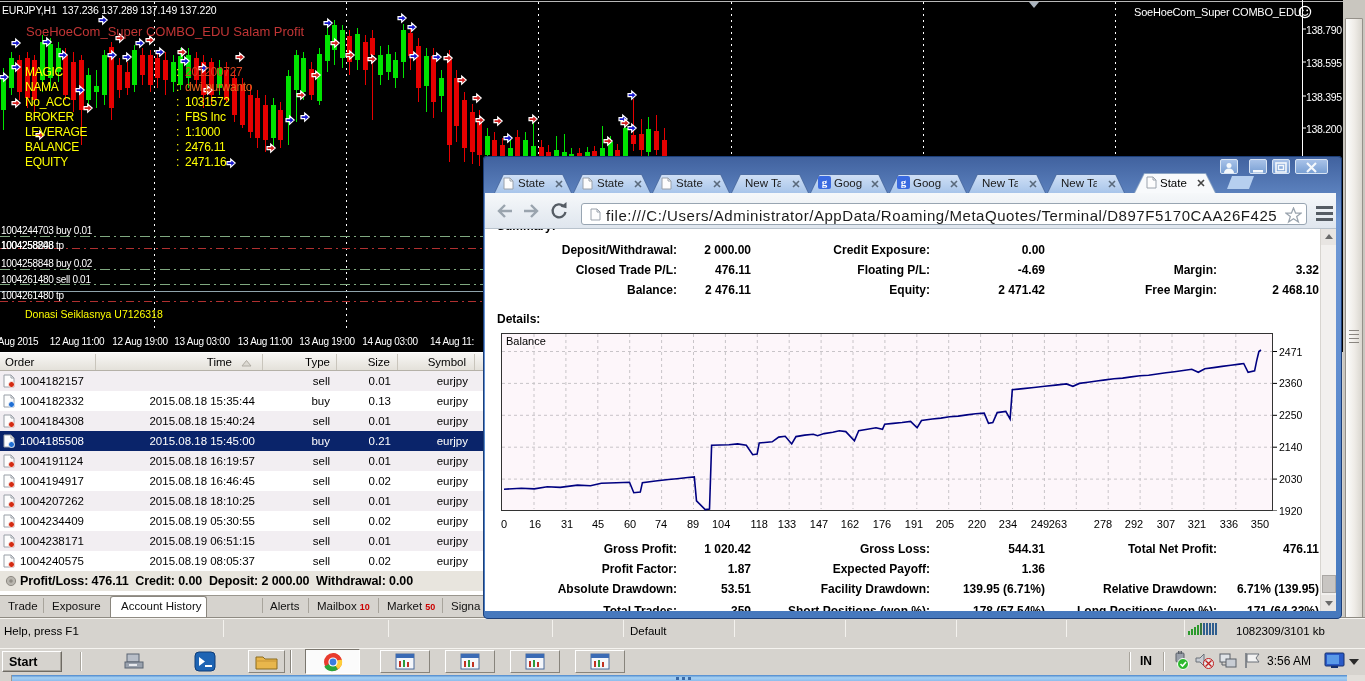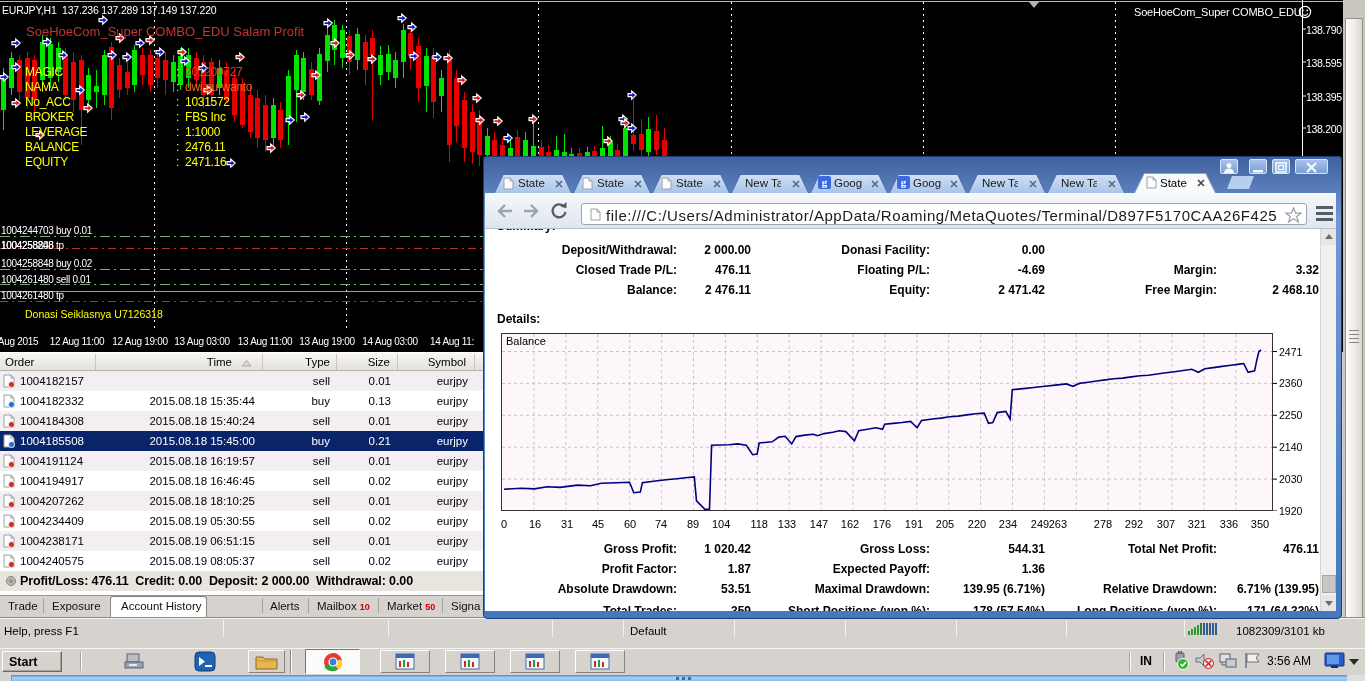--- a/index.html
+++ b/index.html
@@ -709,21 +709,21 @@
         <rect x="1" y="1" width="17" height="3" fill="#555c64"></rect>
         <rect x="1" y="7" width="17" height="3" fill="#555c64"></rect>
         <rect x="1" y="13" width="17" height="3" fill="#555c64"></rect>
       </svg>
 </div>
 <div class="abs" style="left:2px;top:73px;width:851px;height:382px;background:#fff;overflow:hidden">
 <div class="abs" style="left:12px;top:-10px;font-weight:bold;font-size:12px">Summary:</div>
       <div class="abs" style="left:0;top:14px;width:851px;height:16px;font-weight:bold;font-size:12px;color:#000">
         <div class="abs r" style="left:-68px;top:0;width:260px">Deposit/Withdrawal:</div>
         <div class="abs r" style="left:6px;top:0;width:260px">2 000.00</div>
-        <div class="abs r" style="left:185px;top:0;width:260px">Donasi Facility:</div>
+        <div class="abs r" style="left:185px;top:0;width:260px">Credit Exposure:</div>
         <div class="abs r" style="left:300px;top:0;width:260px">0.00</div>
       </div>
       <div class="abs" style="left:0;top:34px;width:851px;height:16px;font-weight:bold;font-size:12px;color:#000">
         <div class="abs r" style="left:-68px;top:0;width:260px">Closed Trade P/L:</div>
         <div class="abs r" style="left:6px;top:0;width:260px">476.11</div>
         <div class="abs r" style="left:185px;top:0;width:260px">Floating P/L:</div>
         <div class="abs r" style="left:300px;top:0;width:260px">-4.69</div>
         <div class="abs r" style="left:472px;top:0;width:260px">Margin:</div>
         <div class="abs r" style="left:574px;top:0;width:260px">3.32</div>
       </div>
@@ -746,21 +746,21 @@
       </div>
       <div class="abs" style="left:0;top:333px;width:851px;height:16px;font-weight:bold;font-size:12px;color:#000">
         <div class="abs r" style="left:-68px;top:0;width:260px">Profit Factor:</div>
         <div class="abs r" style="left:6px;top:0;width:260px">1.87</div>
         <div class="abs r" style="left:185px;top:0;width:260px">Expected Payoff:</div>
         <div class="abs r" style="left:300px;top:0;width:260px">1.36</div>
       </div>
       <div class="abs" style="left:0;top:353px;width:851px;height:16px;font-weight:bold;font-size:12px;color:#000">
         <div class="abs r" style="left:-68px;top:0;width:260px">Absolute Drawdown:</div>
         <div class="abs r" style="left:6px;top:0;width:260px">53.51</div>
-        <div class="abs r" style="left:185px;top:0;width:260px">Maximal Drawdown:</div>
+        <div class="abs r" style="left:185px;top:0;width:260px">Facility Drawdown:</div>
         <div class="abs r" style="left:300px;top:0;width:260px">139.95 (6.71%)</div>
         <div class="abs r" style="left:472px;top:0;width:260px">Relative Drawdown:</div>
         <div class="abs r" style="left:574px;top:0;width:260px">6.71% (139.95)</div>
       </div>
       <div class="abs" style="left:0;top:375px;width:851px;height:16px;font-weight:bold;font-size:12px;color:#000">
         <div class="abs r" style="left:-68px;top:0;width:260px">Total Trades:</div>
         <div class="abs r" style="left:6px;top:0;width:260px">359</div>
         <div class="abs r" style="left:185px;top:0;width:260px">Short Positions (won %):</div>
         <div class="abs r" style="left:300px;top:0;width:260px">178 (57.54%)</div>
         <div class="abs r" style="left:472px;top:0;width:260px">Long Positions (won %):</div>

